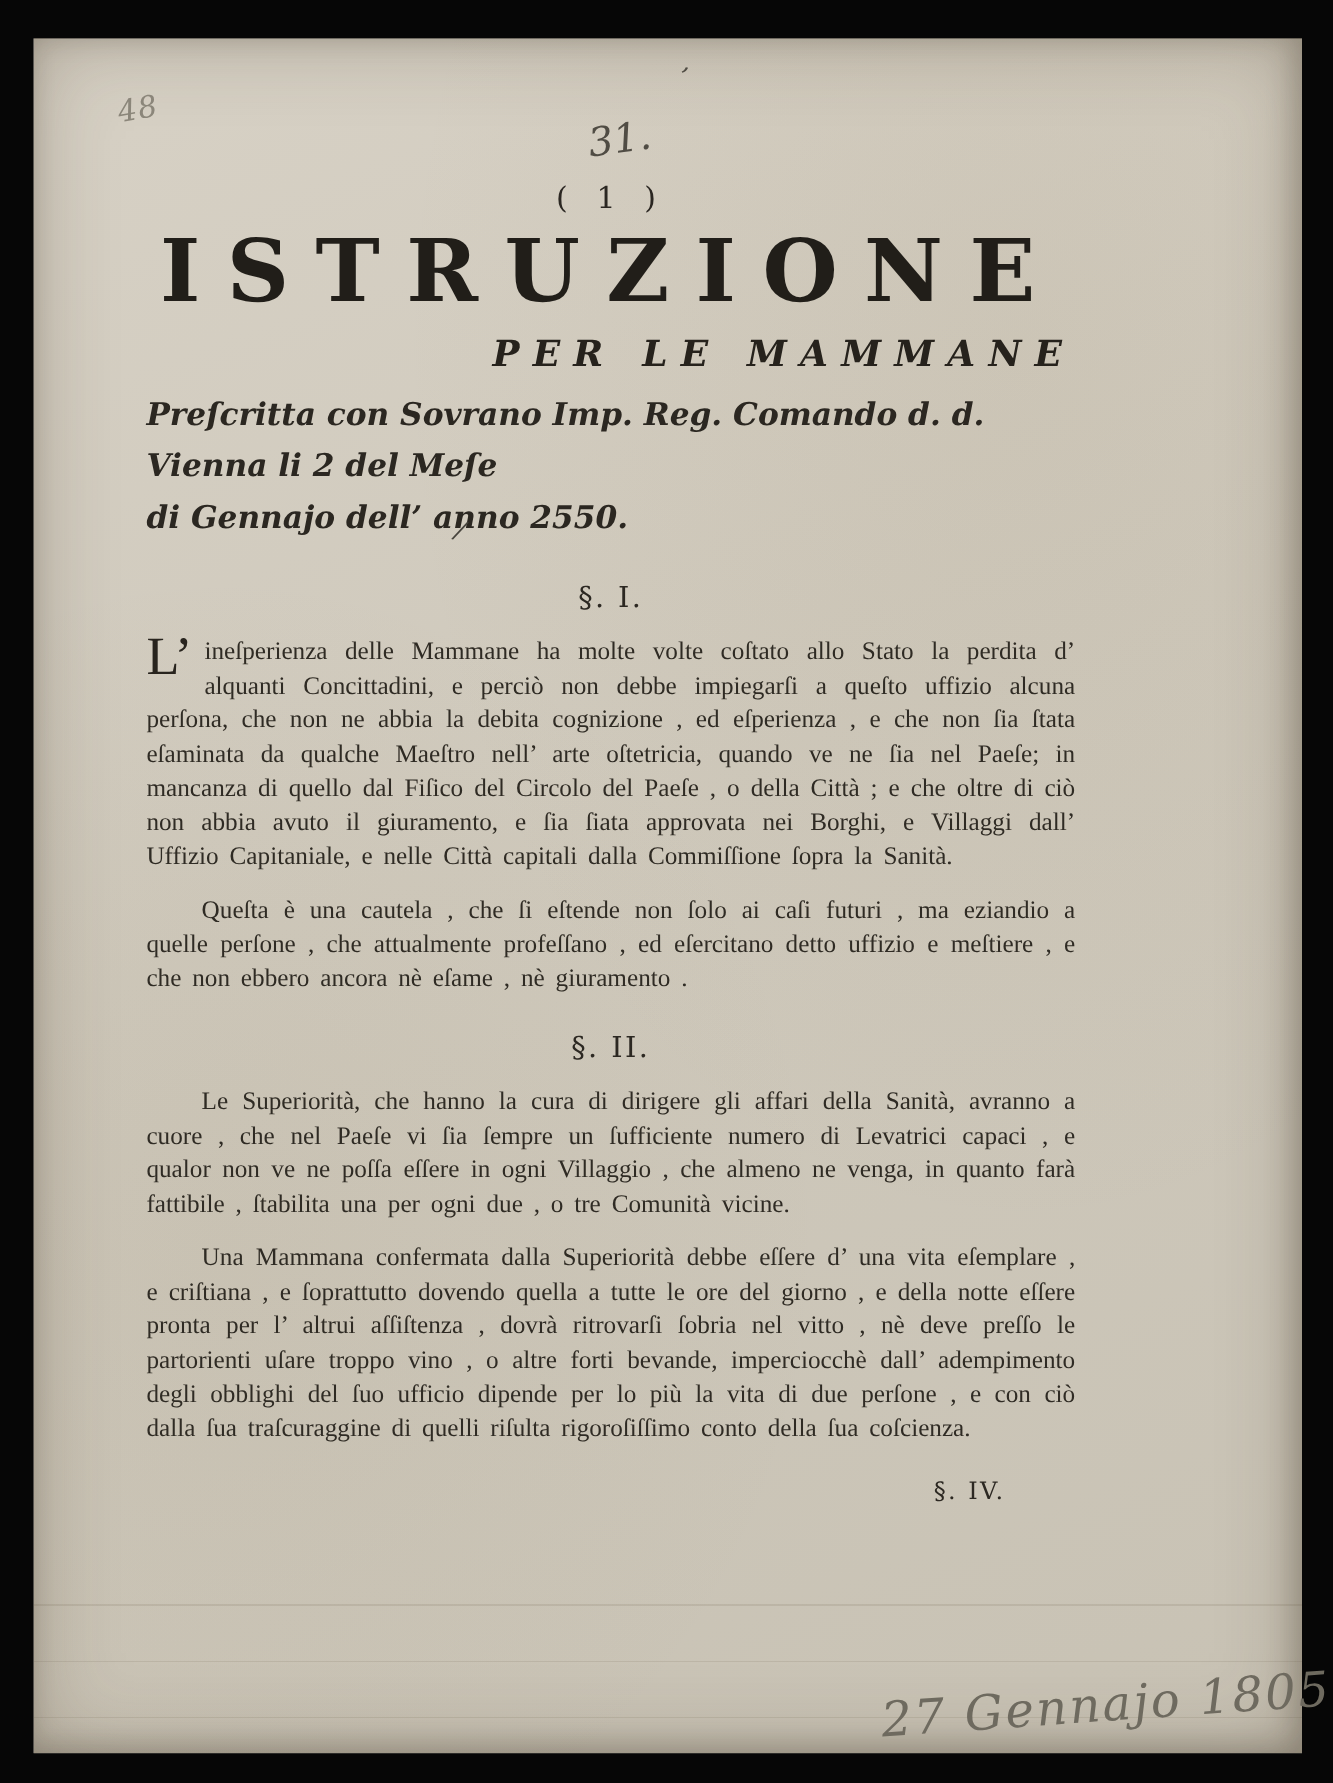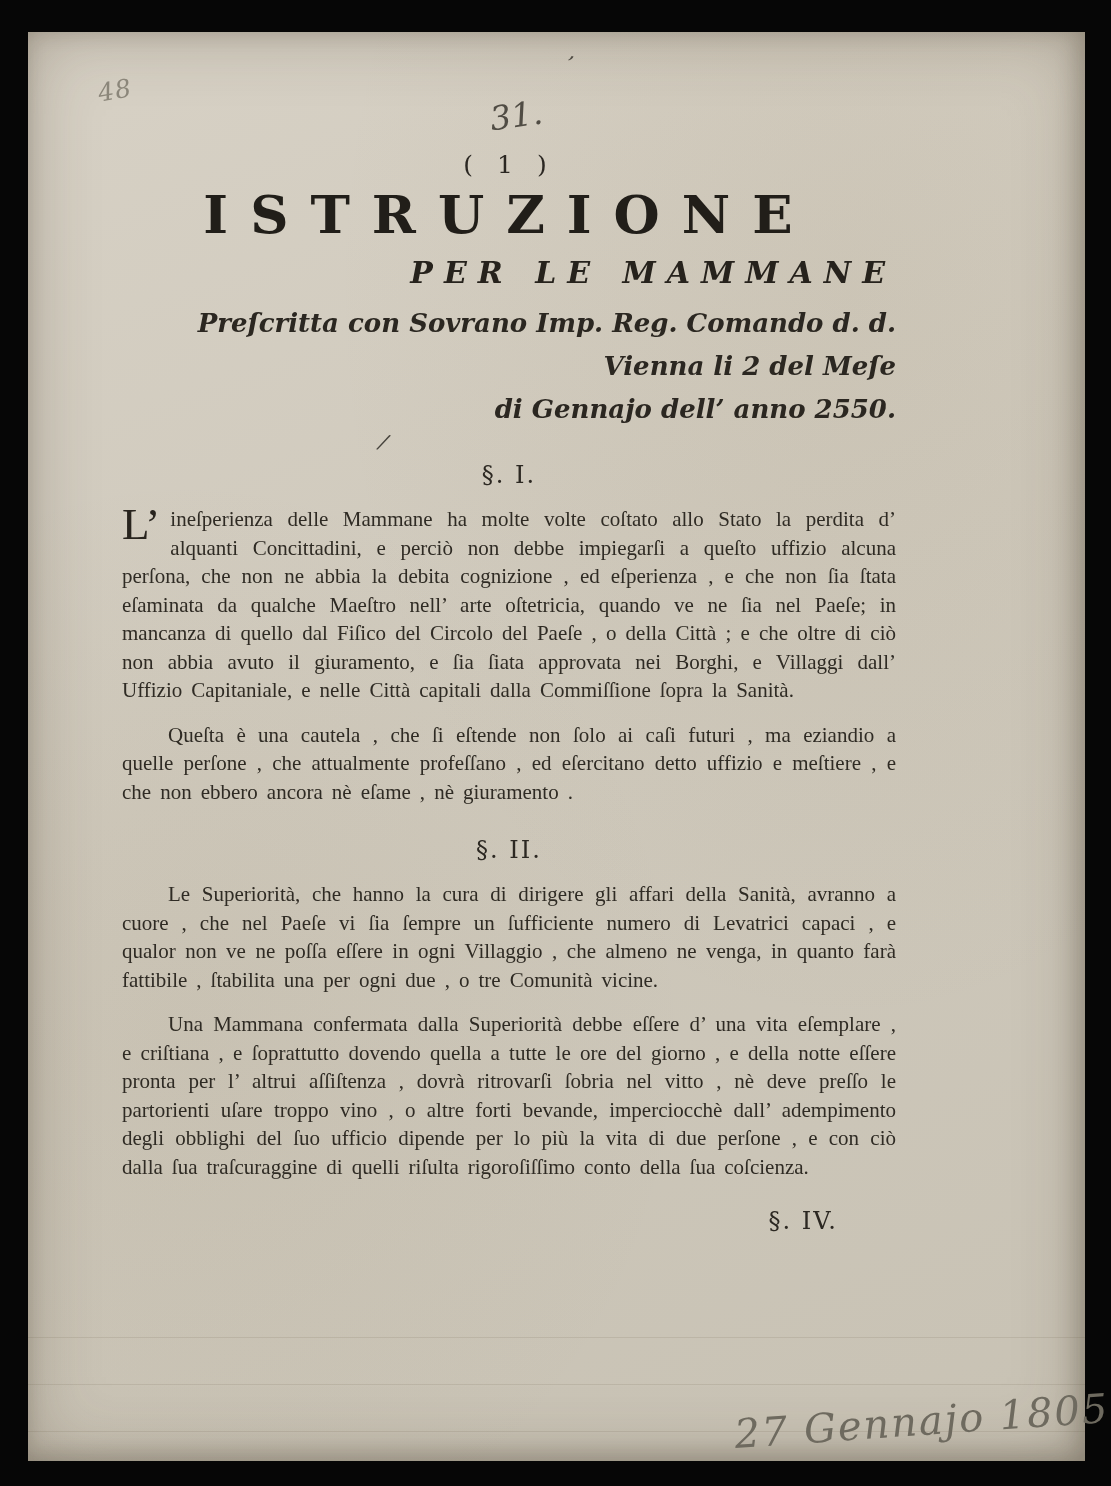--- a/index.html
+++ b/index.html
@@ -40,56 +40,56 @@
   }
   .page-number {
     text-align:center;
     font-size:25px;
     letter-spacing:8px;
     color:#2b2722;
   }
   .doc-title {
     margin-top:4px;
     text-align:center;
-    font-size:53px;
+    font-size:72px;
     font-weight:700;
     letter-spacing:22px;
     color:#211e19;
   }
   .doc-subtitle {
     margin-top:10px;
     text-align:right;
     font-size:30px;
     font-style:italic;
     font-weight:700;
     letter-spacing:11px;
     color:#26221c;
   }
   .prescription {
     margin-top:12px;
-    text-align:right;
+    text-align:left;
     font-size:26px;
     font-style:italic;
     font-weight:700;
     line-height:43px;
     color:#2b2721;
   }
   .sec-head {
     margin-top:30px;
     text-align:center;
     font-size:24px;
     font-weight:400;
     letter-spacing:2px;
     color:#2c2822;
   }
   .sec-head-right {
     margin-top:26px;
     text-align:right;
     padding-right:58px;
-    font-size:24px;
+    font-size:20px;
     font-weight:400;
     letter-spacing:2px;
     color:#2c2822;
   }
   .body-par {
     margin-top:16px;
     font-family:"Liberation Serif","DejaVu Serif",serif;
     font-size:21px;
     line-height:28.5px;
     text-align:justify;

